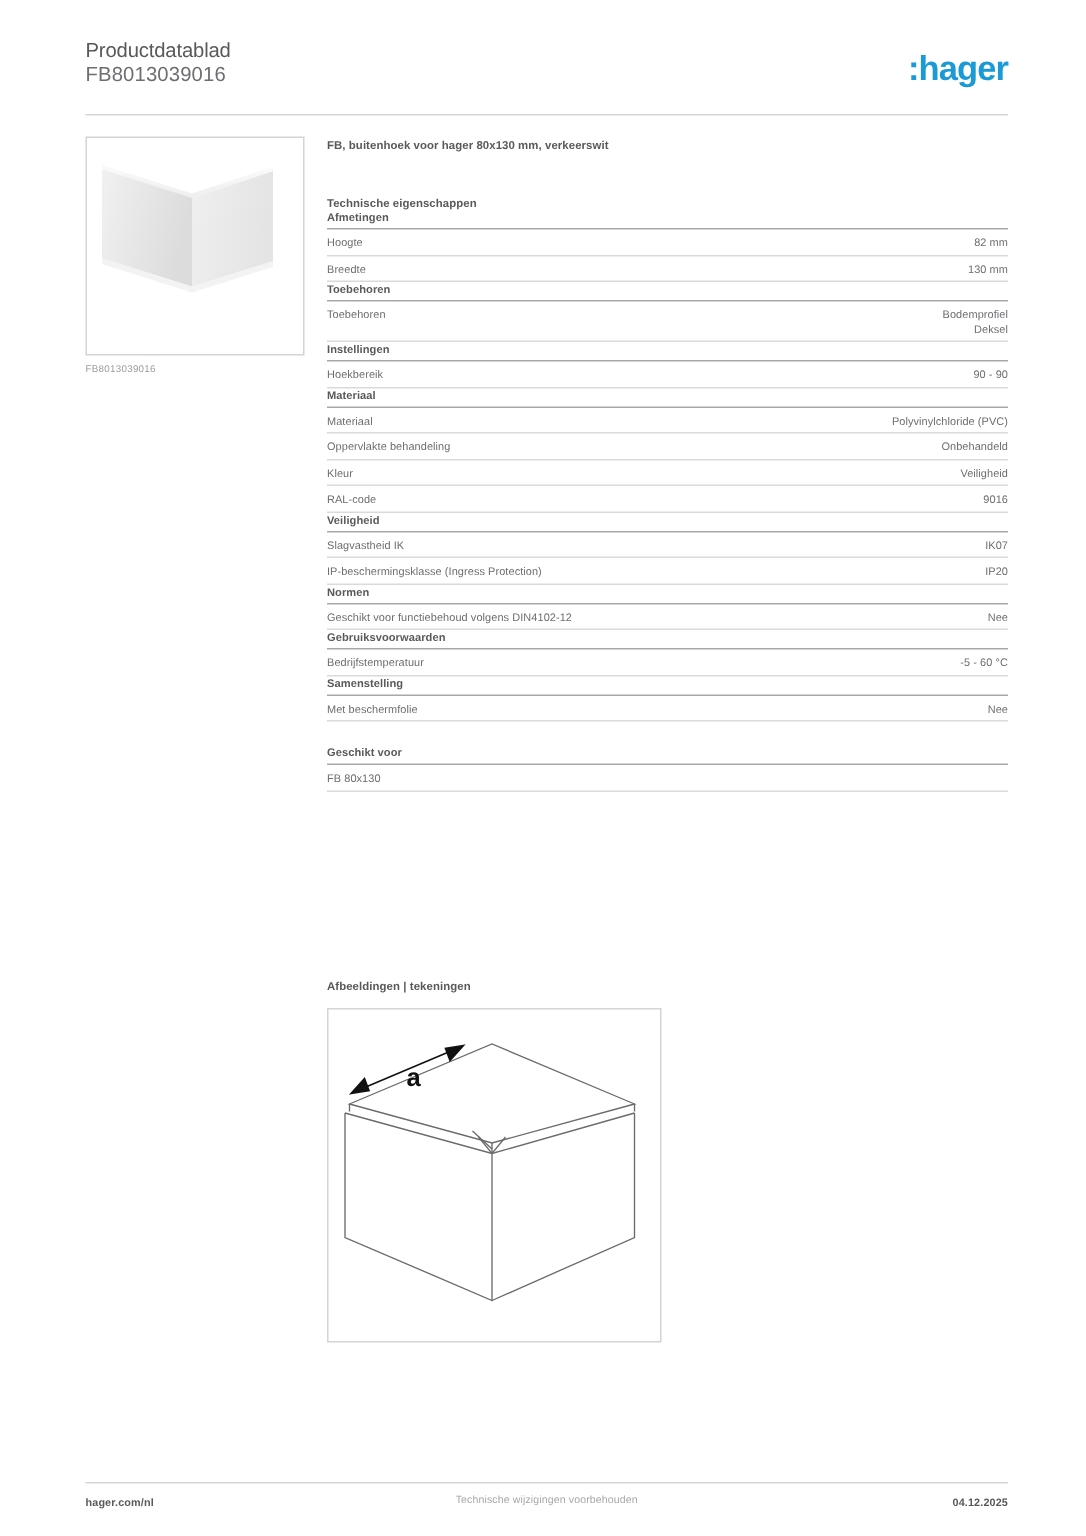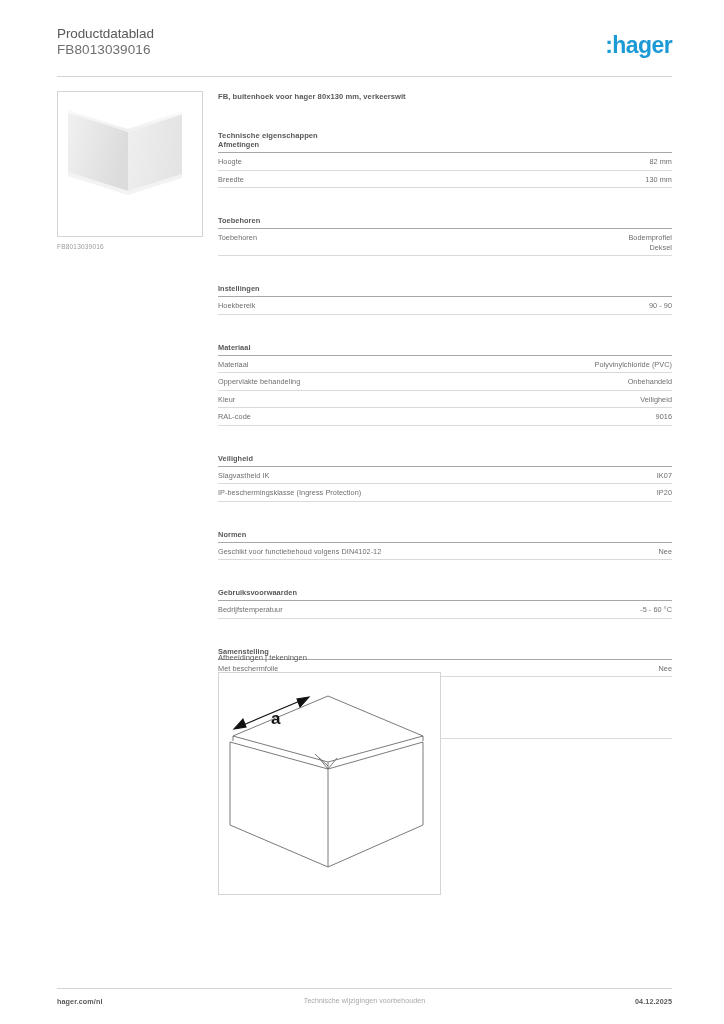--- a/index.html
+++ b/index.html
@@ -104,21 +104,21 @@
     letter-spacing: 0.05px;
   }
   .sec-title {
     font-size: 7.4px;
     font-weight: bold;
     color: #58595b;
     padding-bottom: 3px;
     border-bottom: 1px solid #a7a8aa;
     letter-spacing: 0.05px;
   }
-  .sec-block { margin-bottom: 28px; }
+  .sec-block { margin-bottom: 0; }
   .row {
     display: flex;
     justify-content: space-between;
     align-items: flex-start;
     border-bottom: 1px solid #d9dadb;
     padding: 4px 0 3px 0;
     font-size: 7.3px;
     color: #6d6e71;
     letter-spacing: 0.05px;
     line-height: 9.5px;
@@ -126,21 +126,21 @@
   .row .k { flex: 1 1 auto; padding-right: 4px; }
   .row .v { flex: 0 0 auto; text-align: right; white-space: pre-line; }
   .row.single .k { flex: 1 1 auto; }
 
   
   .draw-head {
     position: absolute;
     left: 218px;
     top: 653px;
     font-size: 7.6px;
-    font-weight: normal;
+    font-weight: bold;
     color: #58595b;
     letter-spacing: 0.05px;
     text-align: right;
   }
   .draw-box {
     position: absolute;
     left: 218px;
     top: 672px;
     width: 221px;
     height: 221px;
@@ -311,20 +311,21 @@
           <div class="sec-title">Samenstelling</div>
           <div class="row">
             <span class="k">Met beschermfolie</span>
             <span class="v">Nee</span>
           </div>
         </div>
       </div>
     <div style="height:16px"></div>
     <div id="extra-sections-root">
         <div class="sec-block">
+          <div class="sec-title">Geschikt voor</div>
           <div class="row single">
             <span class="k">FB 80x130</span>
             <span class="v"></span>
           </div>
         </div>
       </div>
   </div>
 
   <div class="draw-head">Afbeeldingen | tekeningen</div>
   <div class="draw-box">

